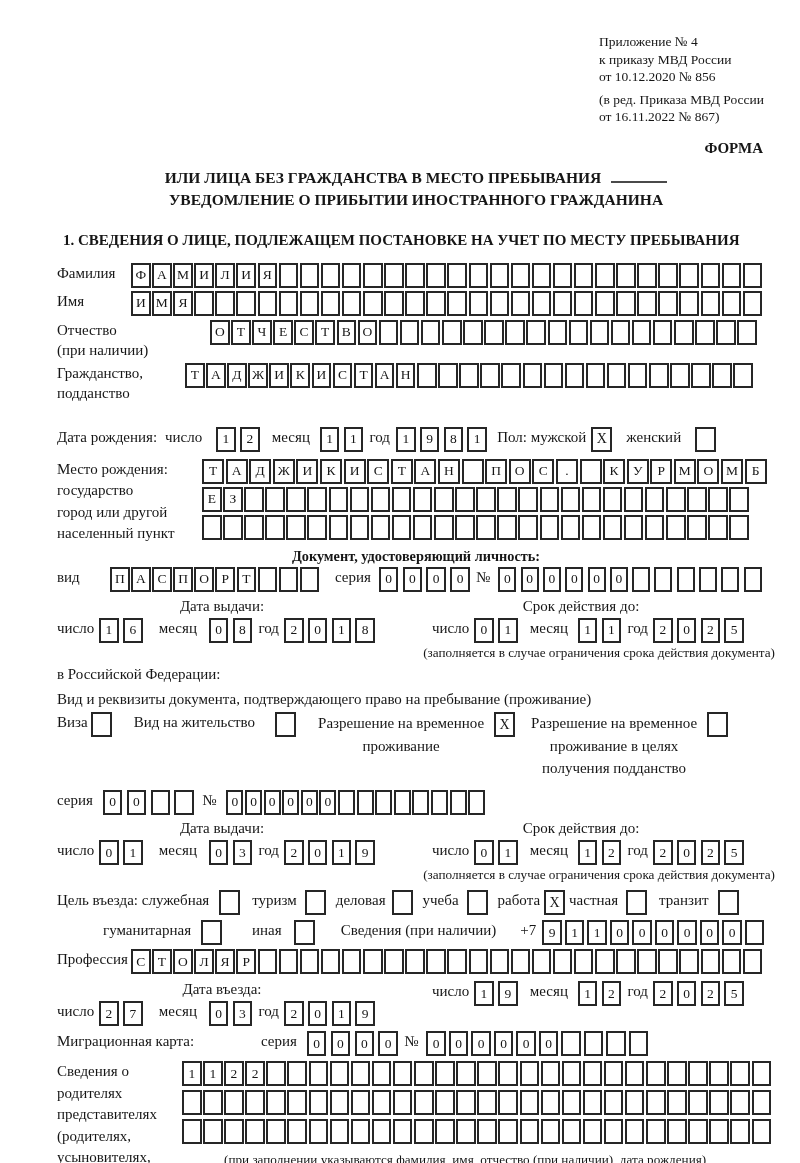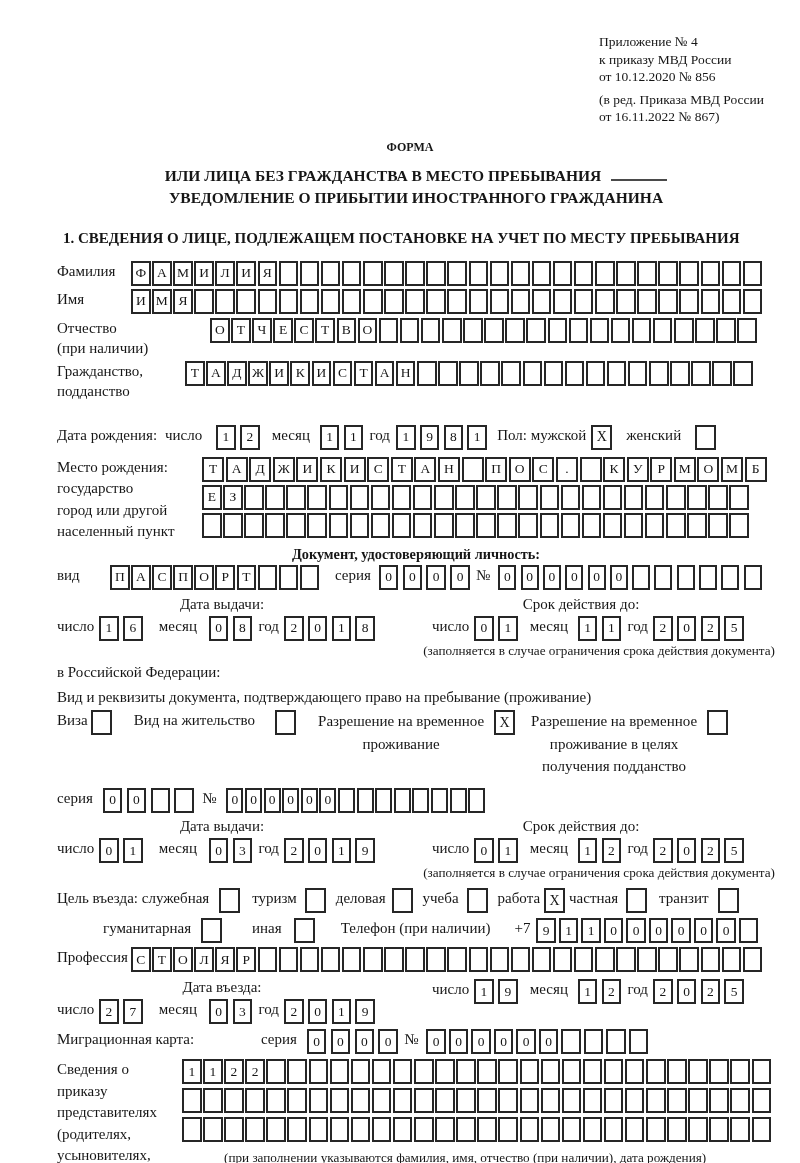--- a/index.html
+++ b/index.html
@@ -4,21 +4,21 @@
 <style>
   * { margin:0; padding:0; box-sizing:border-box; }
   html,body { background:#fff; }
   .page {
     width:800px; height:1163px; background:#fff; overflow:hidden;
     padding:33px 25px 10px 57px;
     font-family:"Liberation Serif", serif; color:#161616;
   }
   .appendix { width:176px; margin-left:auto; margin-right:0; font-size:13.5px; line-height:1.3; }
   .appendix .gap { margin-top:5px; }
-  .forma { text-align:center; margin:14px 12px 0 0; font-weight:700; font-size:12px; }
+  .forma { text-align:right; margin:14px 12px 0 0; font-weight:700; font-size:15px; }
   .title { margin-top:10px; text-align:center; font-weight:700; font-size:15.5px; line-height:1.45; }
   .blank { display:inline-block; width:56px; border-bottom:2px solid #4a4a4a; height:13px; margin-left:10px; }
   .sec-head { margin-top:20px; font-weight:700; font-size:15px; padding-left:6px; }
   .frow { display:flex; align-items:flex-start; }
   .lbl { font-size:15px; line-height:1.35; flex:none; }
   .cells { display:flex; flex-wrap:nowrap; flex:none; }
   .cell {
     flex:none; width:19.5px; height:25px; border:2px solid #262626; margin-right:1.6px;
     display:inline-flex; align-items:center; justify-content:center; font-size:13.5px;
   }
@@ -515,21 +515,21 @@
     <span class="cb" style="margin-left:8px"></span>
     <span class="lbl" style="margin-left:12px">транзит</span>
     <span class="cb" style="margin-left:10px"></span>
   </div>
 
   <div class="frow" style="margin-top:5px;margin-left:46px">
     <span class="lbl">гуманитарная</span>
     <span class="cb" style="margin-left:10px"></span>
     <span class="lbl" style="margin-left:30px">иная</span>
     <span class="cb" style="margin-left:12px"></span>
-    <span class="lbl" style="margin-left:26px">Телефон (при наличии)</span>
+    <span class="lbl" style="margin-left:26px">Сведения (при наличии)</span>
     <span class="lbl" style="margin-left:24px">+7</span>
     <span class="cells sp2" style="margin-left:6px">
         <span class="cell">9</span>
         <span class="cell">1</span>
         <span class="cell">1</span>
         <span class="cell">0</span>
         <span class="cell">0</span>
         <span class="cell">0</span>
         <span class="cell">0</span>
         <span class="cell">0</span>
@@ -640,21 +640,21 @@
         <span class="cell"></span>
         <span class="cell"></span>
         <span class="cell"></span>
         <span class="cell"></span>
       </span>
   </div>
 
   <div class="frow" style="margin-top:5px">
     <span class="lbl" style="width:125px;line-height:21.5px">
       <span>Сведения о</span><br>
-      <span>приказу</span><br>
+      <span>родителях</span><br>
       <span>представителях</span><br>
       <span>(родителях,</span><br>
       <span>усыновителях,</span><br>
       <span>попечителях)</span>
     </span>
     <span>
       <span class="cells">
           <span class="cell">1</span>
           <span class="cell">1</span>
           <span class="cell">2</span>

